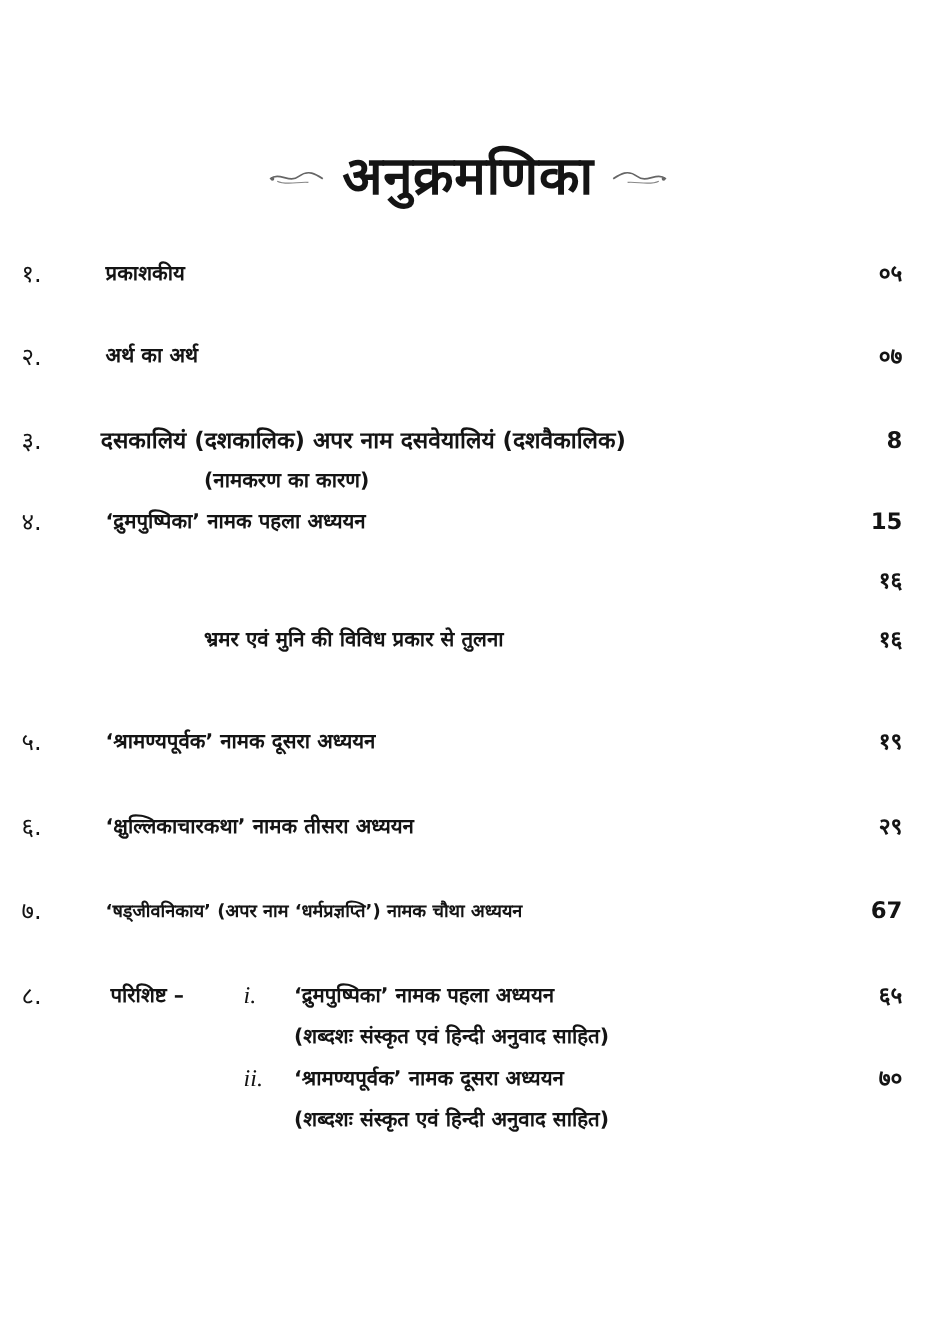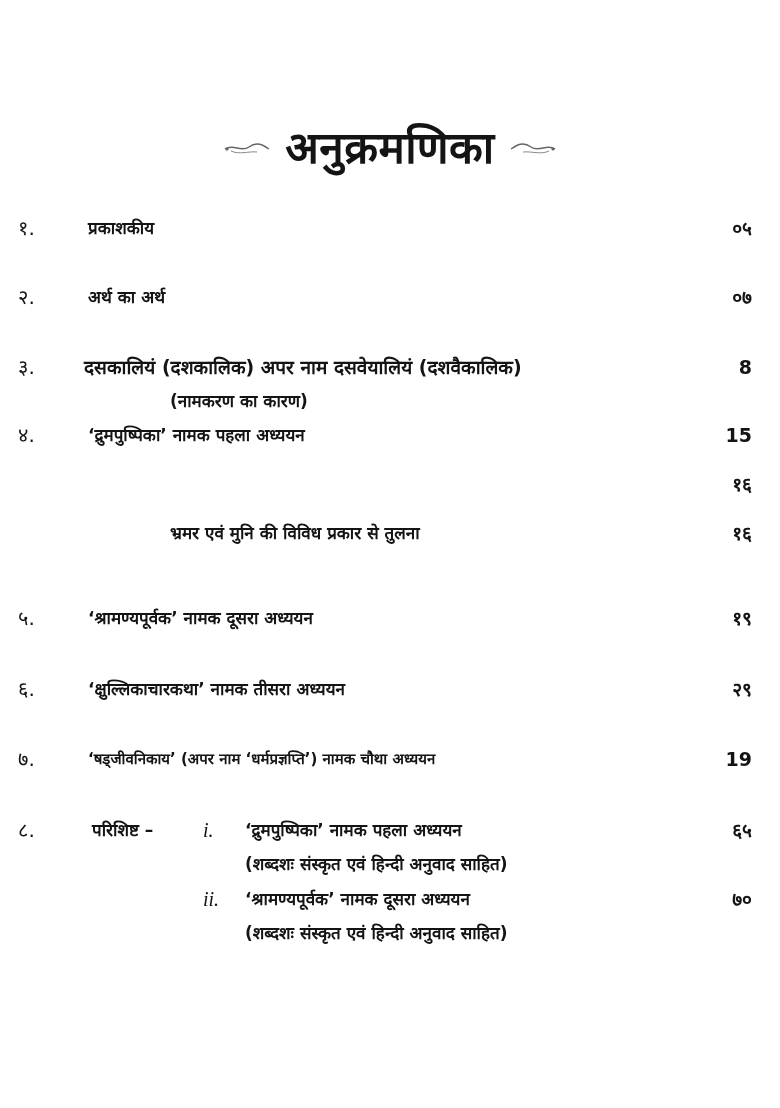--- a/index.html
+++ b/index.html
@@ -81,21 +81,21 @@
 
 <div class="row" style="top:673px">
   <span class="num">६.</span>
   <span class="text" style="left:88px">‘क्षुल्लिकाचारकथा’ नामक तीसरा अध्ययन</span>
   <span class="page">२९</span>
 </div>
 
 <div class="row" style="top:743px">
   <span class="num">७.</span>
   <span class="text" style="left:88px; font-size:15px">‘षड्जीवनिकाय’ (अपर नाम ‘धर्मप्रज्ञप्ति’) नामक चौथा अध्ययन</span>
-  <span class="page">19</span>
+  <span class="page">67</span>
 </div>
 
 <div class="row" style="top:814px">
   <span class="num">८.</span>
   <span class="text" style="left:92px">परिशिष्ट –</span>
 </div>
 <div class="row" style="top:814px">
   <span class="roman" style="left:203px">i.</span>
   <span class="text" style="left:245px">‘द्रुमपुष्पिका’ नामक पहला अध्ययन</span>
   <span class="page">६५</span>

